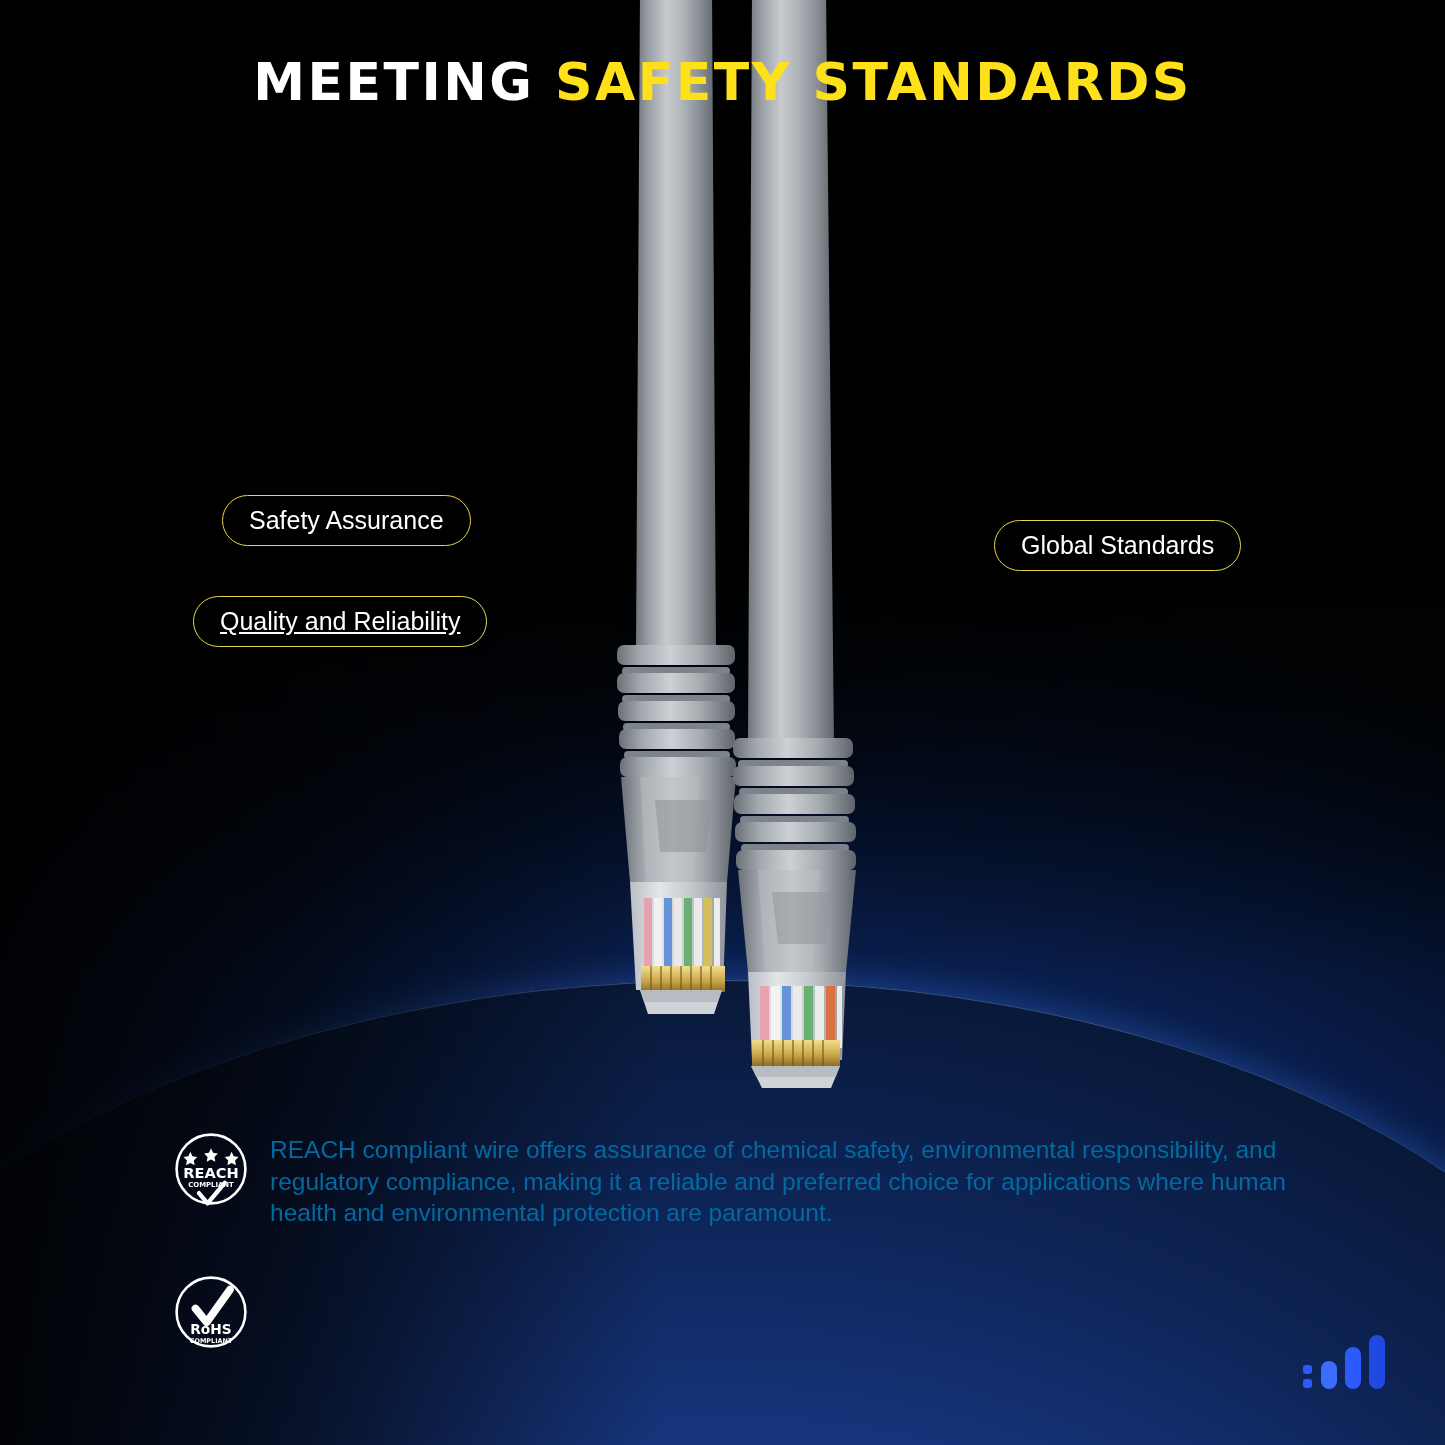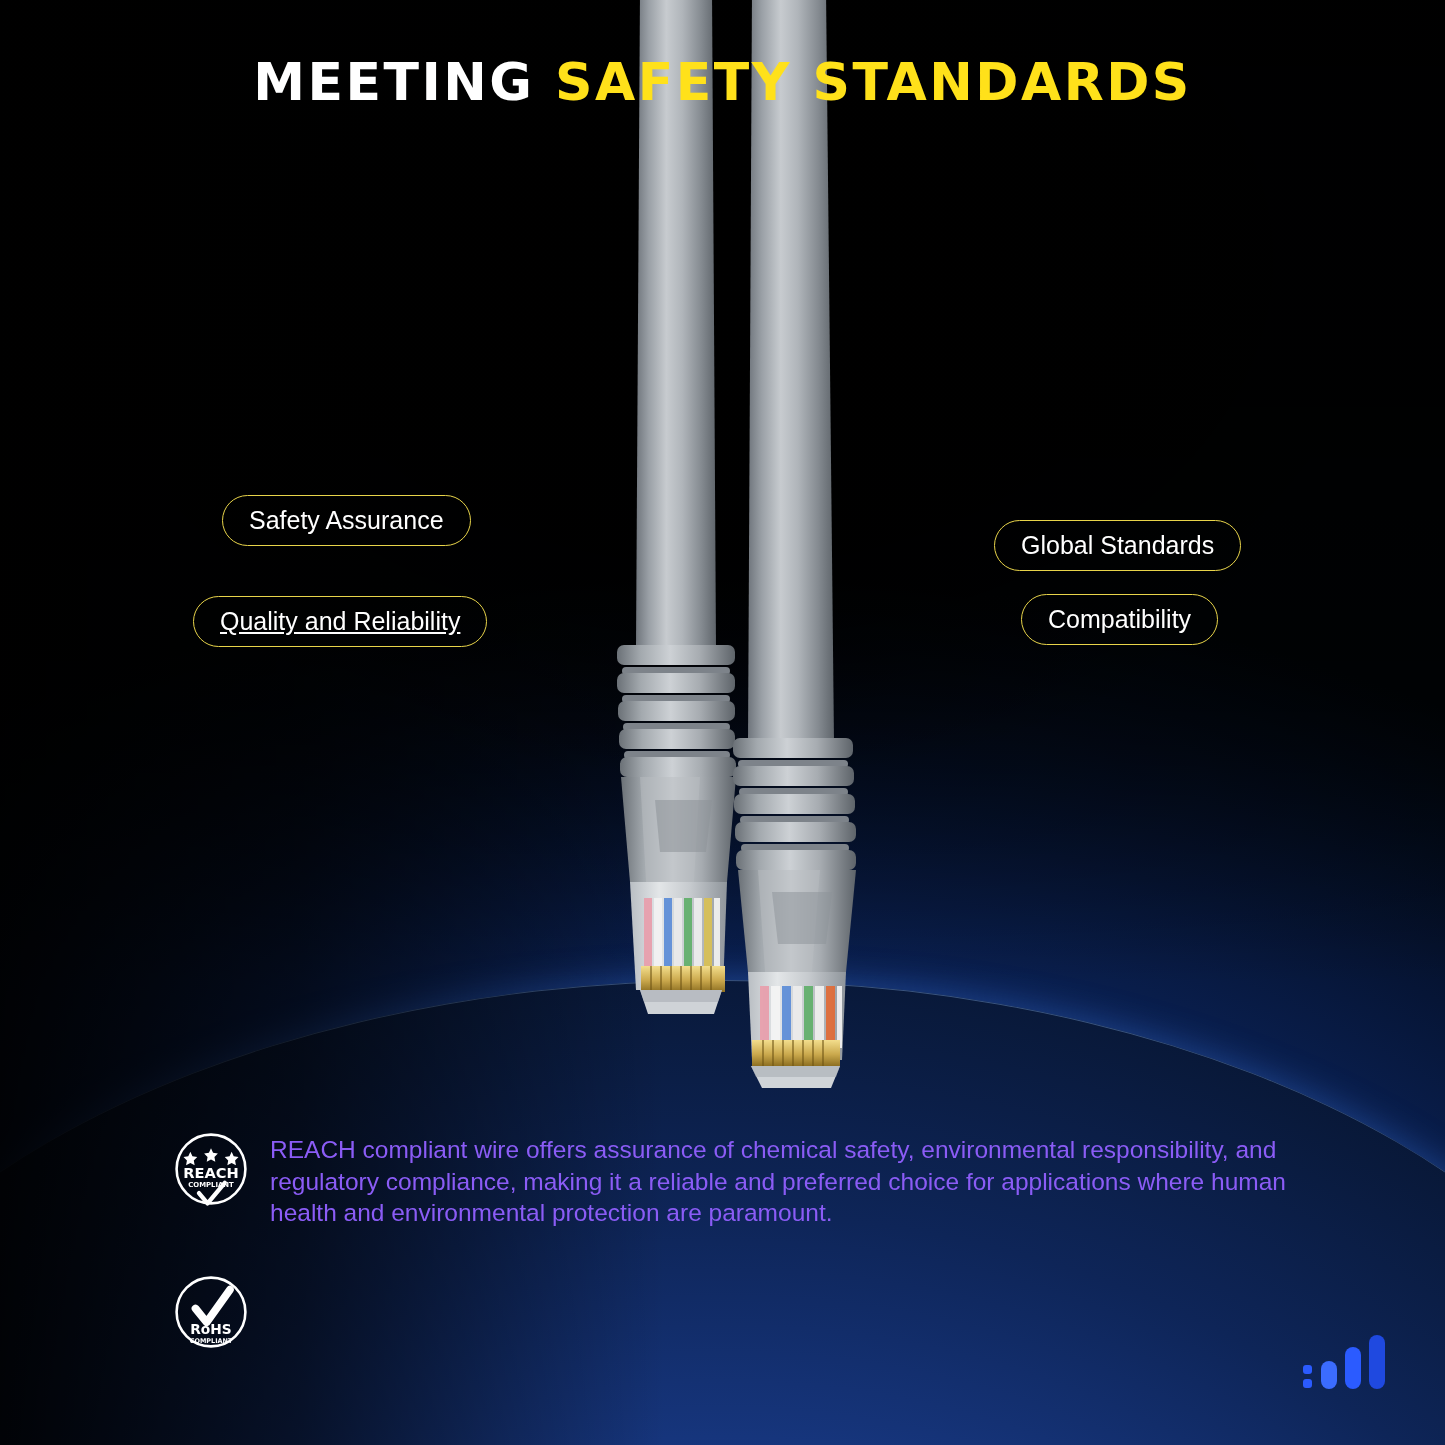--- a/index.html
+++ b/index.html
@@ -106,21 +106,21 @@
     display: flex;
     align-items: flex-start;
     margin-bottom: 40px;
   }
   .comp-badge {
     flex: 0 0 auto;
     width: 86px;
     margin-right: 16px;
   }
   .comp-text {
-    color: #8b5cf6;
+    color: #0369a1;
     font-size: 24.5px;
     line-height: 1.29;
     padding-top: 8px;
   }
 
   
   .logo {
     position: absolute;
     right: 44px;
     bottom: 44px;
@@ -270,23 +270,20 @@
 
   <div class="pill pill-1">
     <span>Safety Assurance</span>
   </div>
   <div class="pill pill-2">
     <span>Quality and Reliability</span>
   </div>
   <div class="pill pill-3">
     <span>Global Standards</span>
   </div>
-  <div class="pill pill-4">
-    <span>Compatibility</span>
-  </div>
 
   <div class="compliance">
 
     <div class="comp-row">
       <div class="comp-badge">
         <svg viewBox="0 0 100 100" width="86" height="86">
           <circle cx="50" cy="50" r="40" fill="none" stroke="#ffffff" stroke-width="3"></circle>
           <g fill="#ffffff">
             <polygon points="26,30 28.4,35.2 34,36 30,40 31,45.6 26,43 21,45.6 22,40 18,36 23.6,35.2"></polygon>
             <polygon points="50,26 52.4,31.2 58,32 54,36 55,41.6 50,39 45,41.6 46,36 42,32 47.6,31.2"></polygon>

